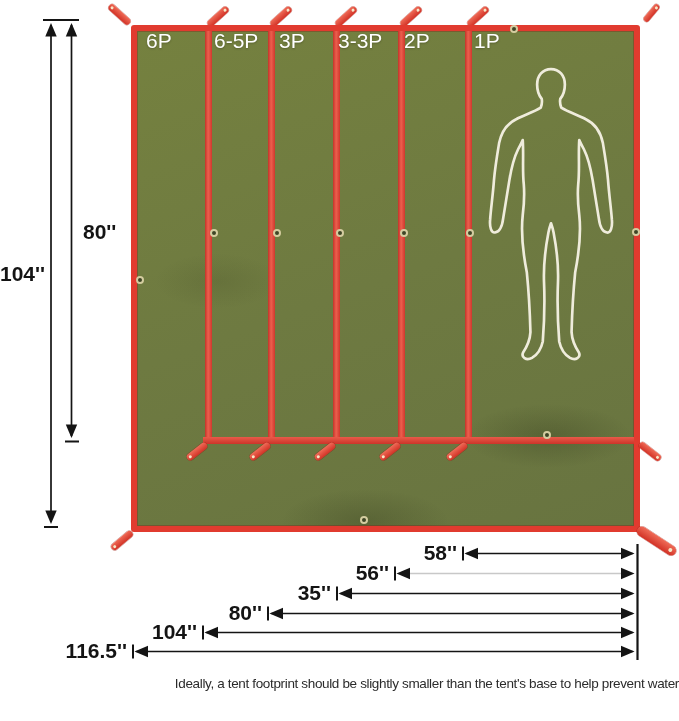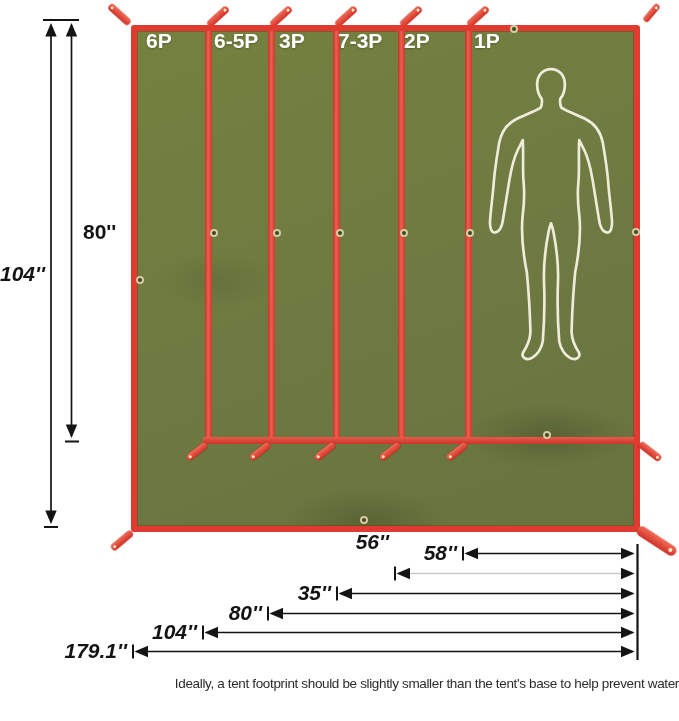--- a/index.html
+++ b/index.html
@@ -40,30 +40,30 @@
   .strap{
     position:absolute;height:7px;border-radius:4px;z-index:3;
     background:linear-gradient(#ef6c58,#d23226);
     box-shadow:0 0 0 0.5px rgba(140,25,15,.45);
   }
   .strap.back{z-index:0;}
   .strap i{position:absolute;top:50%;margin-top:-1.5px;width:3px;height:3px;border-radius:50%;background:#f6e7c8;}
 
   
   .slabel{
-    position:absolute;top:29px;z-index:5;color:#fff;font-weight:bold;
+    position:absolute;top:29px;z-index:5;color:#fff;font-weight:normal;
     font-size:21px;line-height:24px;text-shadow:0 1px 2px rgba(40,40,20,.35);
   }
 
   
   .dlabel{
     position:absolute;z-index:6;color:#141414;font-weight:bold;
     font-size:21px;line-height:24px;white-space:nowrap;
   }
-  .dlabel.r{text-align:right;font-style:italic;}
+  .dlabel.r{text-align:right;}
 
   
   .dimsvg{position:absolute;left:0;top:0;z-index:6;pointer-events:none;}
   .dim{stroke:#141414;stroke-width:1.7;}
   .dim.alt{stroke:#c8c8c8;}
   .tickline{stroke:#141414;stroke-width:2;fill:none;}
   .refline{stroke:#141414;stroke-width:2.2;fill:none;}
 
   
   .man{position:absolute;left:486px;top:65px;z-index:2;}
@@ -163,21 +163,21 @@
       C86.5,138 85.5,128 86.5,116 C88,102 86.5,88 87.5,73 C88.5,75.5 90,78 92,82
       C96,90 98.5,100 100.5,112 C102.5,124 104.5,137 106.5,149 C107.5,157 110.5,162.5 114.5,163
       C118,163.5 120,158 119.2,150 C118.5,140 116.5,126 115.5,112 C114.5,100 112.5,88 110.5,76
       C108.5,66 104,57.5 93.5,52.5 C86,48.5 77,46 70,41.5 C69,39 68.5,36 69,33
       C71.5,30 73.5,25 73.5,19 C73.5,10 68,4 60,4 Z"></path>
   </svg>
 
   <div class="slabel" style="left:146px;">6P</div>
   <div class="slabel" style="left:214px;">6-5P</div>
   <div class="slabel" style="left:279px;">3P</div>
-  <div class="slabel" style="left:338px;">7-3P</div>
+  <div class="slabel" style="left:338px;">3-3P</div>
   <div class="slabel" style="left:404px;">2P</div>
   <div class="slabel" style="left:474px;">1P</div>
 
   <svg class="dimsvg" width="679" height="721">
     <defs>
       <marker id="ah" viewBox="0 0 10 10" refX="8.5" refY="5" markerWidth="8" markerHeight="8" orient="auto-start-reverse">
         <path d="M0,0.8 L10,5 L0,9.2 Z" fill="#141414"></path>
       </marker>
     </defs>
 
@@ -194,21 +194,21 @@
     <line class="dim" x1="206.5" y1="632.5" x2="632.5" y2="632.5" marker-start="url(#ah)" marker-end="url(#ah)"></line>
     <line class="dim" x1="136.5" y1="651.5" x2="632.5" y2="651.5" marker-start="url(#ah)" marker-end="url(#ah)"></line>
     <path class="tickline" d="M463,546.5 V560.5 M395,566.5 V580.5 M337,586.5 V600.5 M268,606.5 V620.5 M203,625.5 V639.5 M133,644.5 V658.5"></path>
     <path class="refline" d="M637.5,544 V660"></path>
   </svg>
 
   <div class="dlabel r" style="left:0;top:262px;width:45px;">104''</div>
   <div class="dlabel" style="left:83px;top:220px;">80''</div>
 
   <div class="dlabel r" style="left:377px;top:541px;width:80px;">58''</div>
-  <div class="dlabel r" style="left:309px;top:530px;width:80px;">56''</div>
+  <div class="dlabel r" style="left:309px;top:561px;width:80px;">56''</div>
   <div class="dlabel r" style="left:251px;top:581px;width:80px;">35''</div>
   <div class="dlabel r" style="left:182px;top:601px;width:80px;">80''</div>
   <div class="dlabel r" style="left:107px;top:620px;width:90px;">104''</div>
-  <div class="dlabel r" style="left:27px;top:639px;width:100px;">179.1''</div>
+  <div class="dlabel r" style="left:27px;top:639px;width:100px;">116.5''</div>
 
   <div class="cap cap1">Ideally, a tent footprint should be slightly smaller than the tent's base to help prevent water</div>
 
 </div>
 
 </body></html>

